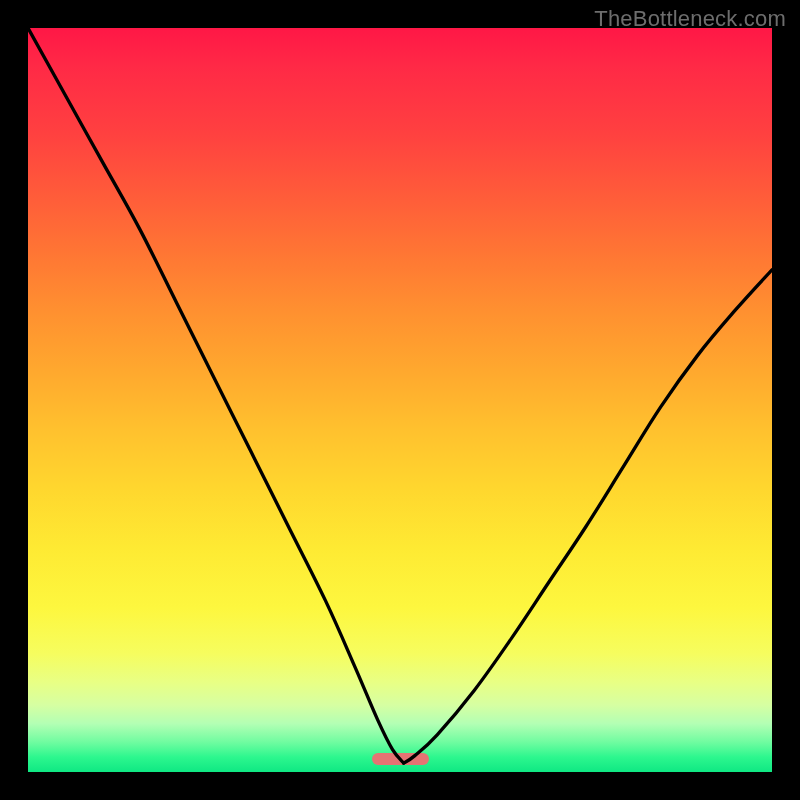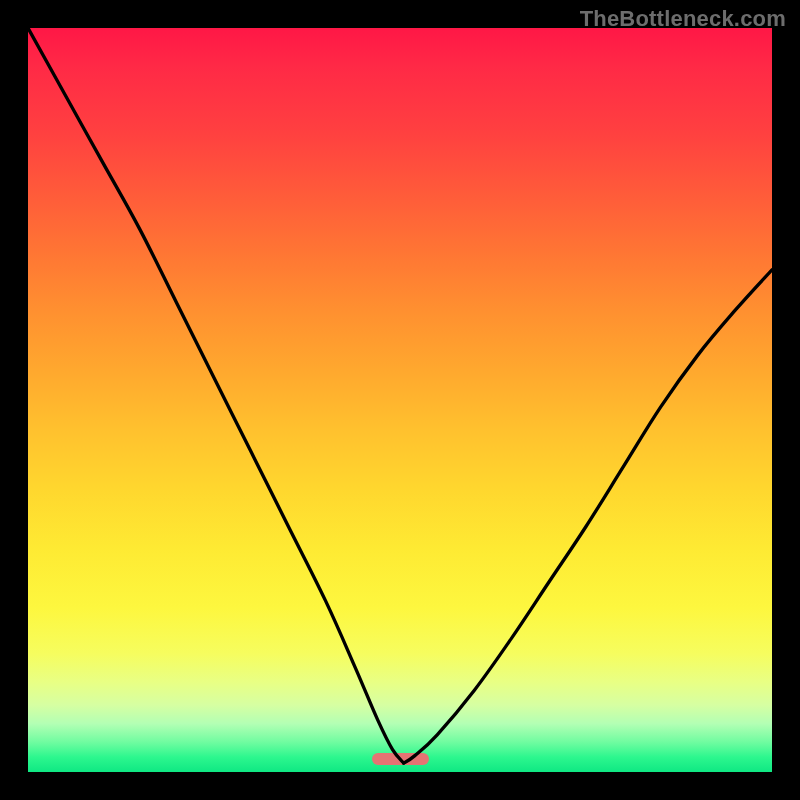--- a/index.html
+++ b/index.html
@@ -16,21 +16,21 @@
     width: 800px;
     height: 800px;
     background: #000;
   }
   .watermark {
     position: absolute;
     top: 6px;
     right: 14px;
     color: #6d6d6d;
     font-size: 22px;
-    font-weight: 700;
+    font-weight: 400;
     letter-spacing: 0.2px;
     z-index: 30;
     user-select: none;
   }
   .plot-frame {
     position: absolute;
     left: 28px;
     top: 28px;
     width: 744px;
     height: 744px;

